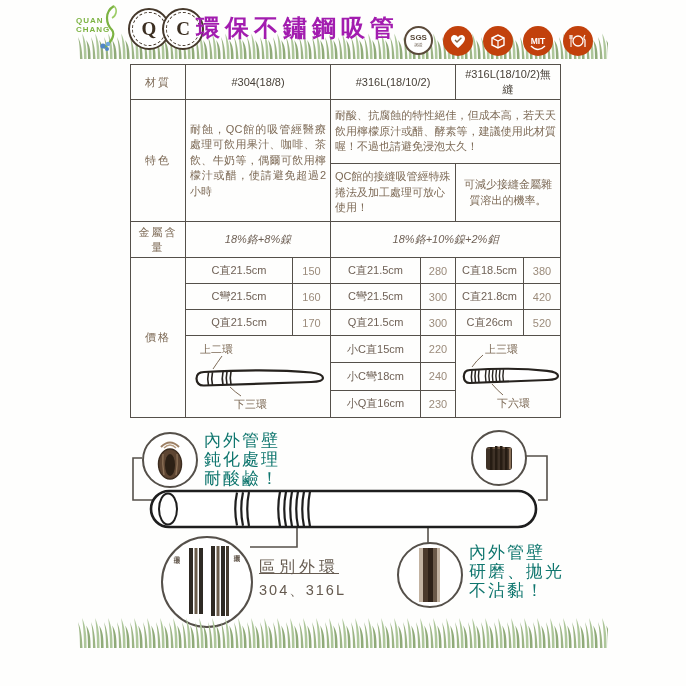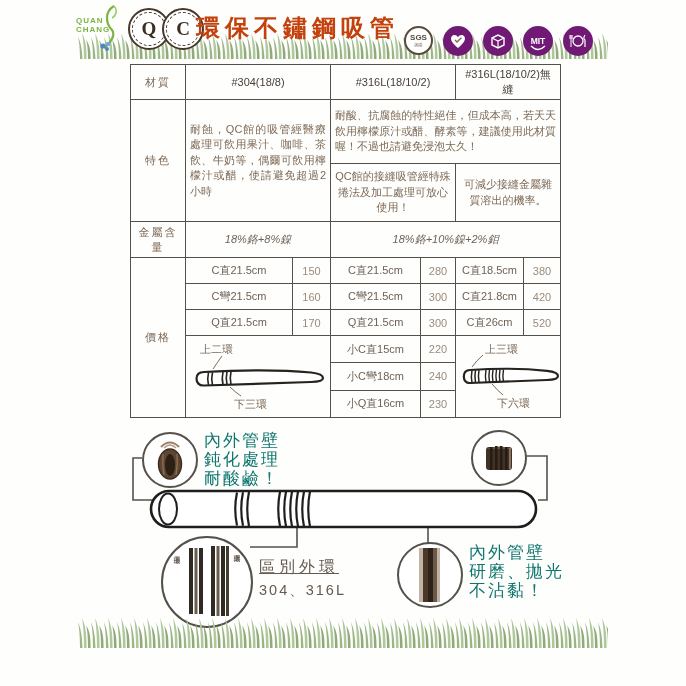--- a/index.html
+++ b/index.html
@@ -5,23 +5,23 @@
   html,body{margin:0;padding:0;background:#fff;}
   .page{position:relative;width:686px;height:686px;background:#fefefd;overflow:hidden;
         font-family:"Liberation Sans","DejaVu Sans",sans-serif;color:#6f6156;padding-left:24px;}
   .abs{position:absolute;}
   
   .brand-text{left:76px;top:16px;color:#7cb342;font-size:8px;font-weight:bold;letter-spacing:1px;line-height:9px;}
   .coin{width:38px;height:38px;border:2.5px solid #46392c;border-radius:50%;background:#fff;
         display:flex;align-items:center;justify-content:center;position:absolute;}
   .coin::before{content:"";position:absolute;inset:2px;border:1.5px dashed #46392c;border-radius:50%;}
   .coin span{font-family:"Liberation Serif","DejaVu Serif",serif;font-size:19px;font-weight:bold;color:#3c2f22;}
-  .page-title{left:196px;top:12px;font-size:24px;letter-spacing:5px;color:#c2410c;font-weight:bold;}
+  .page-title{left:196px;top:12px;font-size:24px;letter-spacing:5px;color:#a21caf;font-weight:bold;}
   .badges{left:404px;top:26px;display:flex;gap:10px;}
-  .badge{width:30px;height:30px;border-radius:50%;background:#701a75;display:flex;align-items:center;justify-content:center;position:relative;}
+  .badge{width:30px;height:30px;border-radius:50%;background:#c2410c;display:flex;align-items:center;justify-content:center;position:relative;}
   .badge.sgs{background:#fff;border:2.5px solid #5a4a3a;width:25px;height:25px;flex-direction:column;}
   .badge.sgs .t{font-size:8px;font-weight:bold;color:#5a4a3a;line-height:8px;}
   .badge.sgs .s{font-size:4px;color:#5a4a3a;line-height:5px;}
   .badge .mit{color:#fff;font-size:8.5px;font-weight:bold;line-height:8px;text-align:center;}
   
   table.spec{position:absolute;left:130px;top:64px;border-collapse:collapse;table-layout:fixed;width:430px;}
   table.spec td{border:1px solid #55504a;padding:2px 4px;vertical-align:middle;font-size:11px;overflow:hidden;}
   td.rowlabel{text-align:center;color:#7d6a56;font-size:12px;letter-spacing:2px;}
   td.mathead{text-align:center;color:#474038;font-size:11.5px;}
   td.feature{font-size:10.5px;line-height:15.5px;color:#7d6a56;padding:5px 8px;text-align:justify;}
@@ -131,21 +131,21 @@
       <td class="mathead" colspan="2">#304(18/8)</td>
       <td class="mathead" colspan="2">#316L(18/10/2)</td>
       <td class="mathead" colspan="2">#316L(18/10/2)無縫</td>
     </tr>
     <tr style="height:64px">
       <td class="rowlabel" rowspan="2">特色</td>
       <td class="feature" colspan="2" rowspan="2">耐蝕，QC館的吸管經醫療處理可飲用果汁、咖啡、茶飲、牛奶等，偶爾可飲用檸檬汁或醋，使請避免超過2小時</td>
       <td class="feature" colspan="4">耐酸、抗腐蝕的特性絕佳，但成本高，若天天飲用檸檬原汁或醋、酵素等，建議使用此材質喔！不過也請避免浸泡太久！</td>
     </tr>
     <tr style="height:58px">
-      <td class="feature" colspan="2" style="text-align:center">QC館的接縫吸管經特殊捲法及加工處理可放心使用！</td>
+      <td class="feature" colspan="2" style="text-align:left">QC館的接縫吸管經特殊捲法及加工處理可放心使用！</td>
       <td class="feature" colspan="2" style="text-align:center">可減少接縫金屬雜質溶出的機率。</td>
     </tr>
     <tr style="height:36px">
       <td class="rowlabel">金屬含量</td>
       <td class="metal" colspan="2">18%鉻+8%鎳</td>
       <td class="metal" colspan="4">18%鉻+10%鎳+2%鉬</td>
     </tr>
     <tr style="height:26px">
       <td class="rowlabel" rowspan="6">價格</td>
       <td class="pname">C直21.5cm</td>

